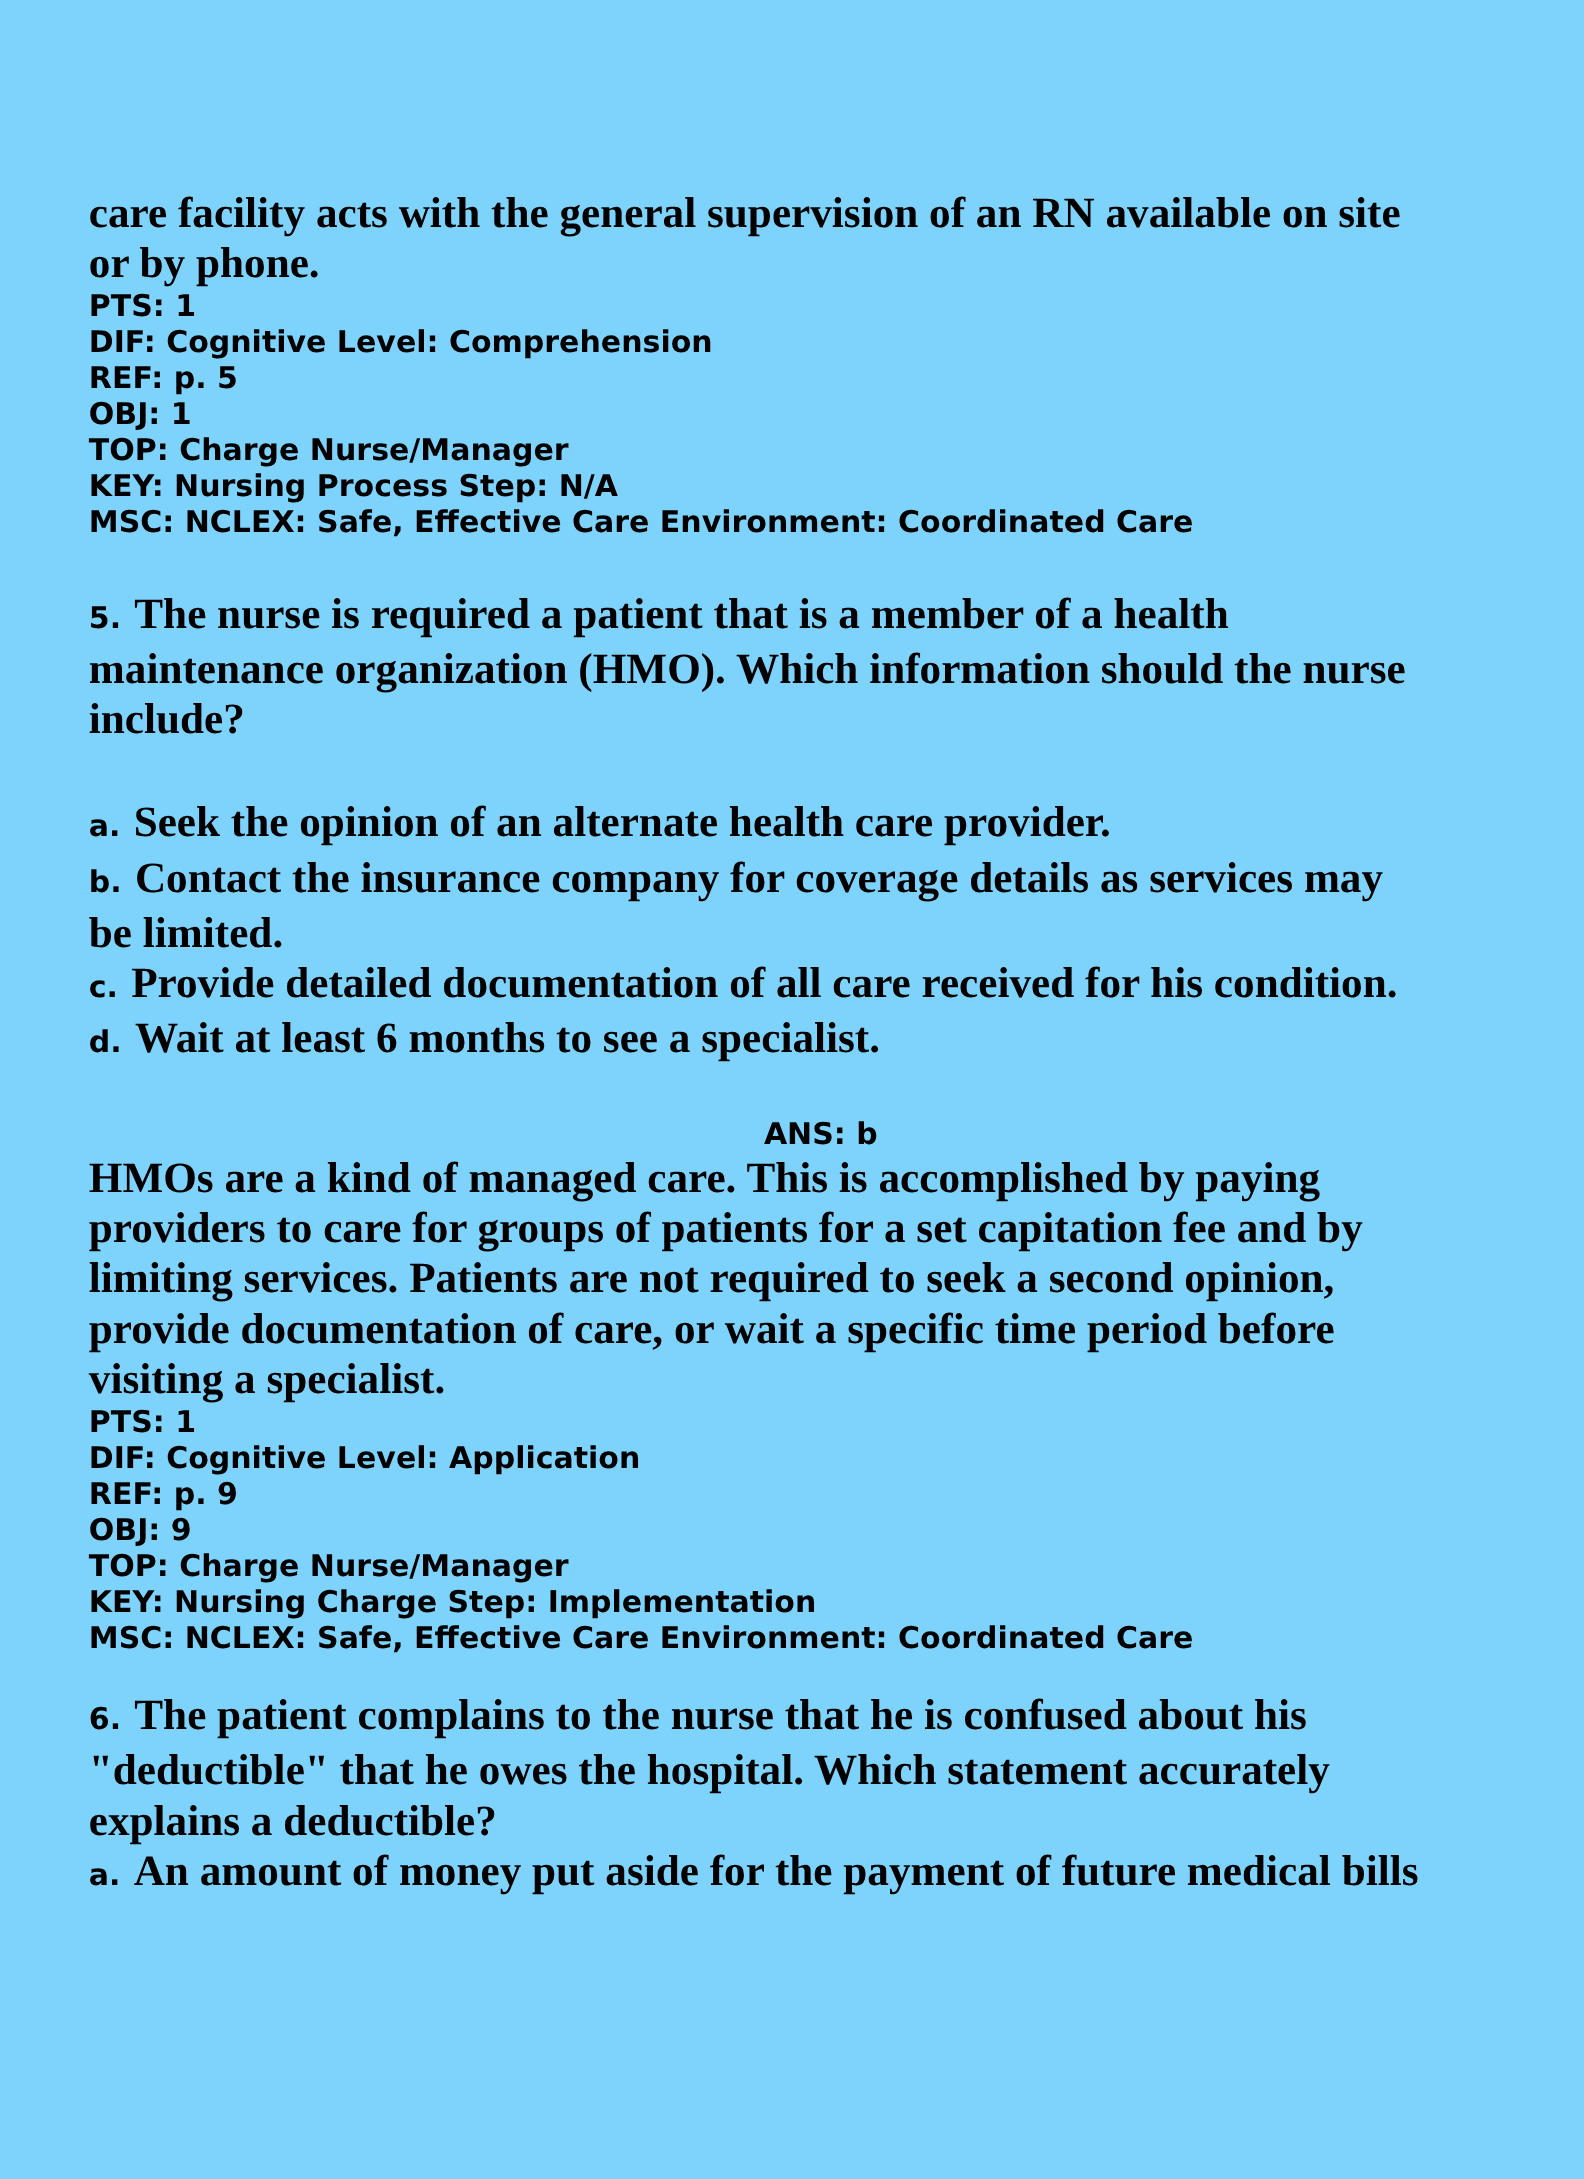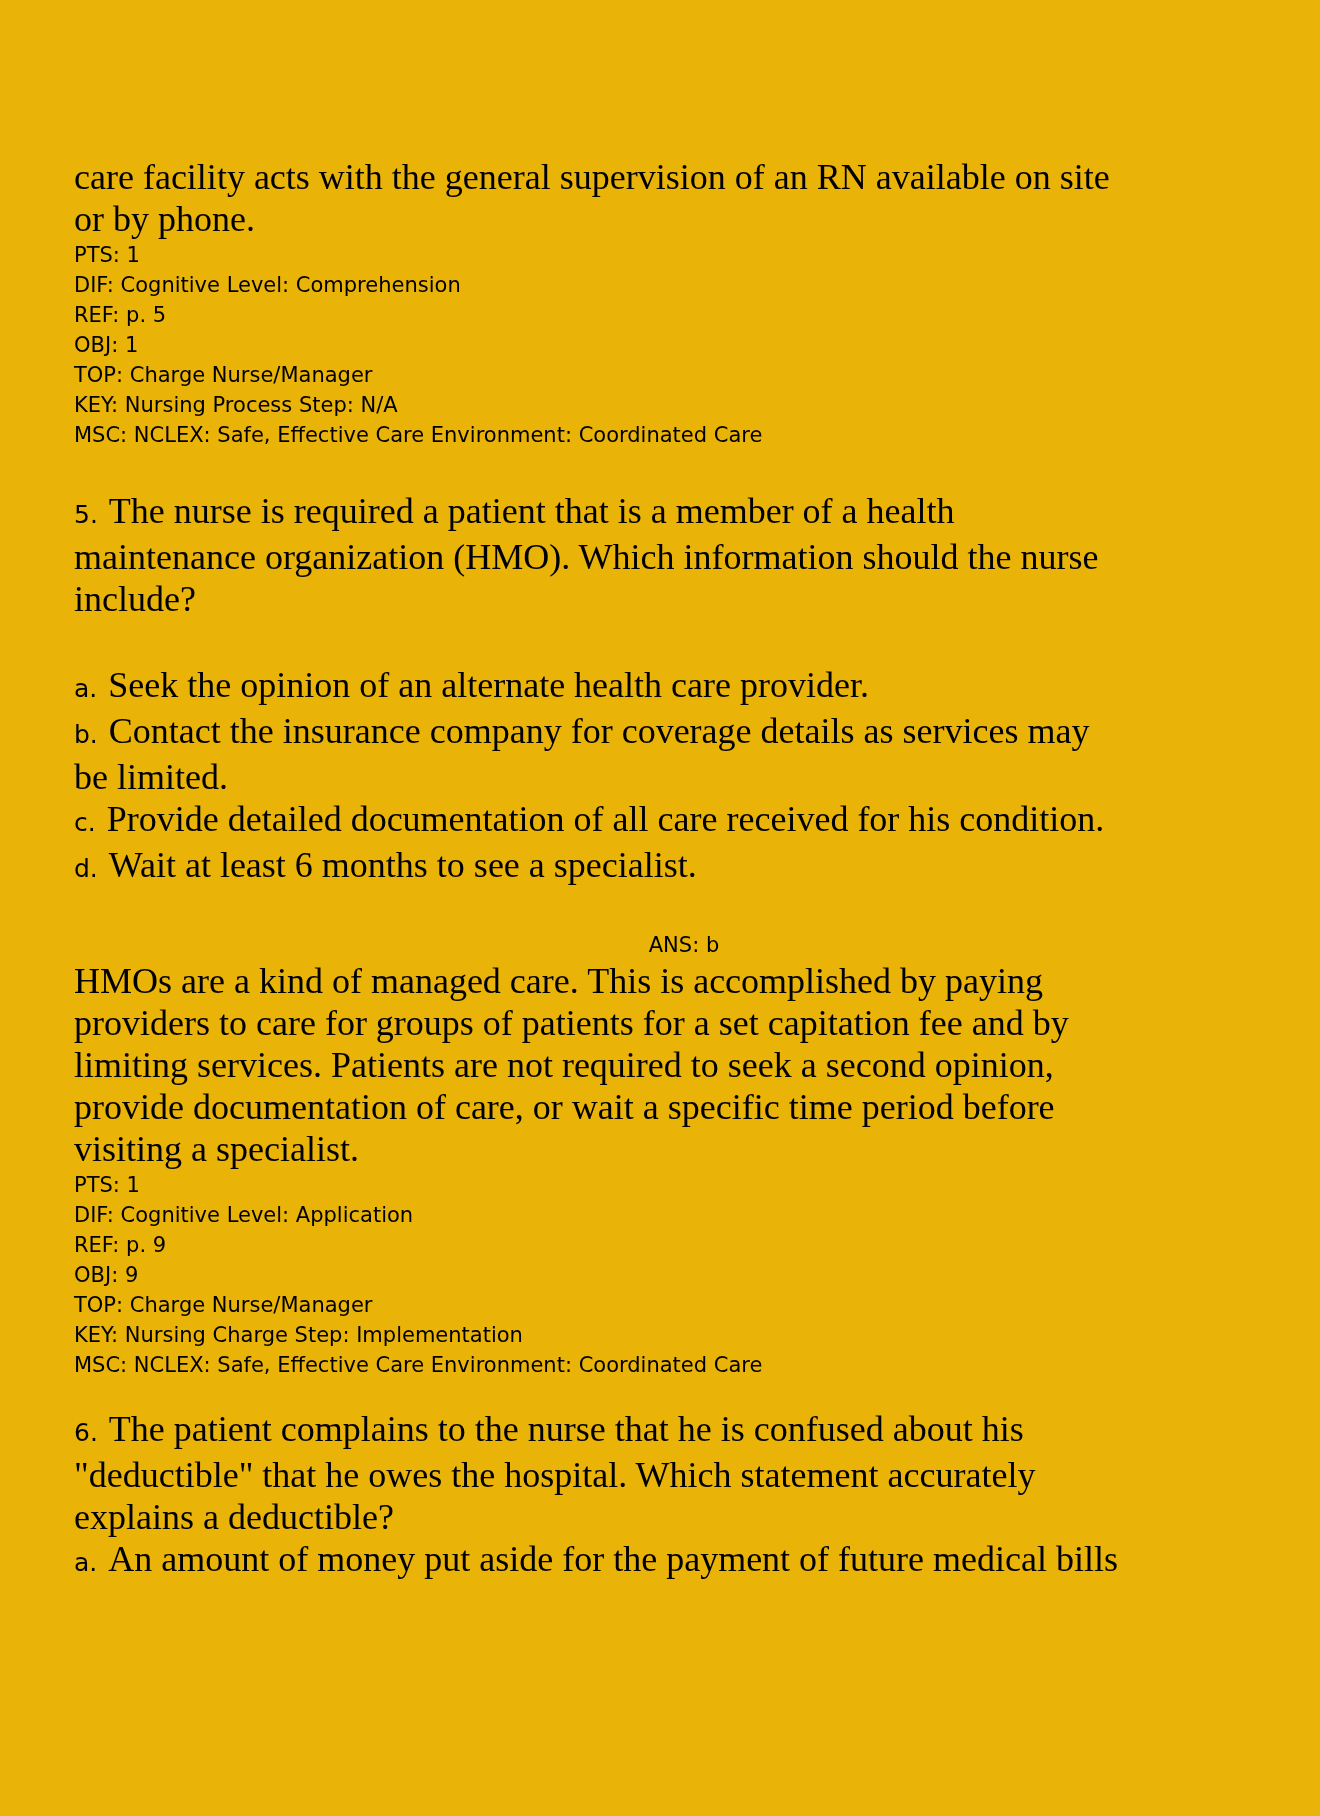--- a/index.html
+++ b/index.html
@@ -4,42 +4,43 @@
 <style>
   html, body {
     margin: 0;
     padding: 0;
     background: #ffffff;
   }
   .doc-page {
     position: relative;
     width: 1320px;
     height: 1816px;
-    background: #eab308;
+    background: #7dd3fc;
     color: #000000;
     overflow: hidden;
+    font-weight: bold;
   }
   .content {
     position: absolute;
     top: 156px;
     left: 74px;
     width: 1220px;
   }
   .block { }
   .line {
     white-space: pre;
   }
   .line.serif {
     font-family: "Liberation Serif", serif;
     font-size: 36px;
     line-height: 42px;
   }
   .line.sans {
     font-family: "DejaVu Sans", sans-serif;
-    font-size: 21px;
+    font-size: 25px;
     line-height: 30px;
   }
   .prefix {
     font-family: "DejaVu Sans", sans-serif;
     font-size: 25px;
     margin-right: 11px;
   }
 </style>
 </head>
 <body>

